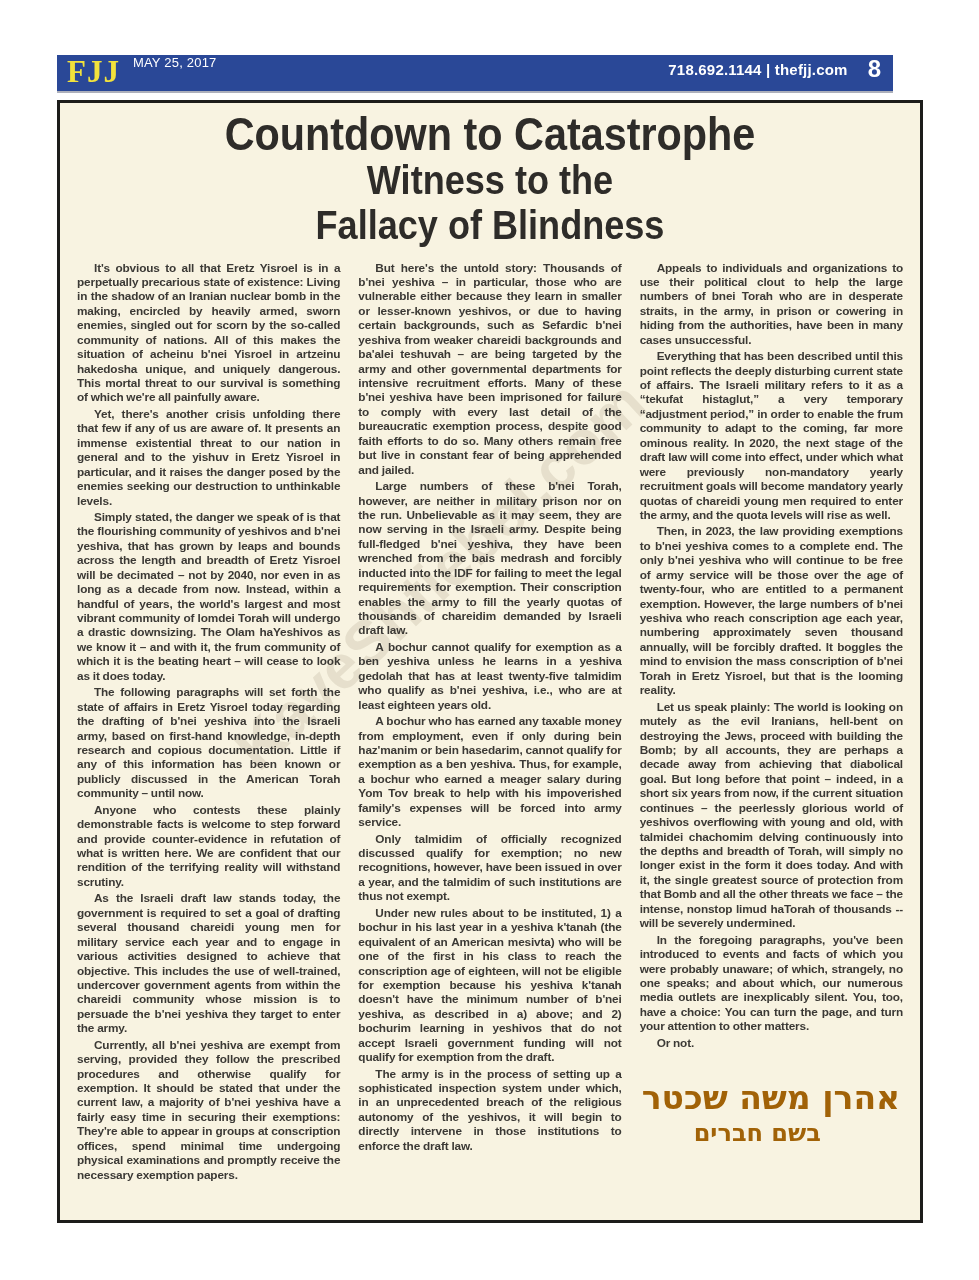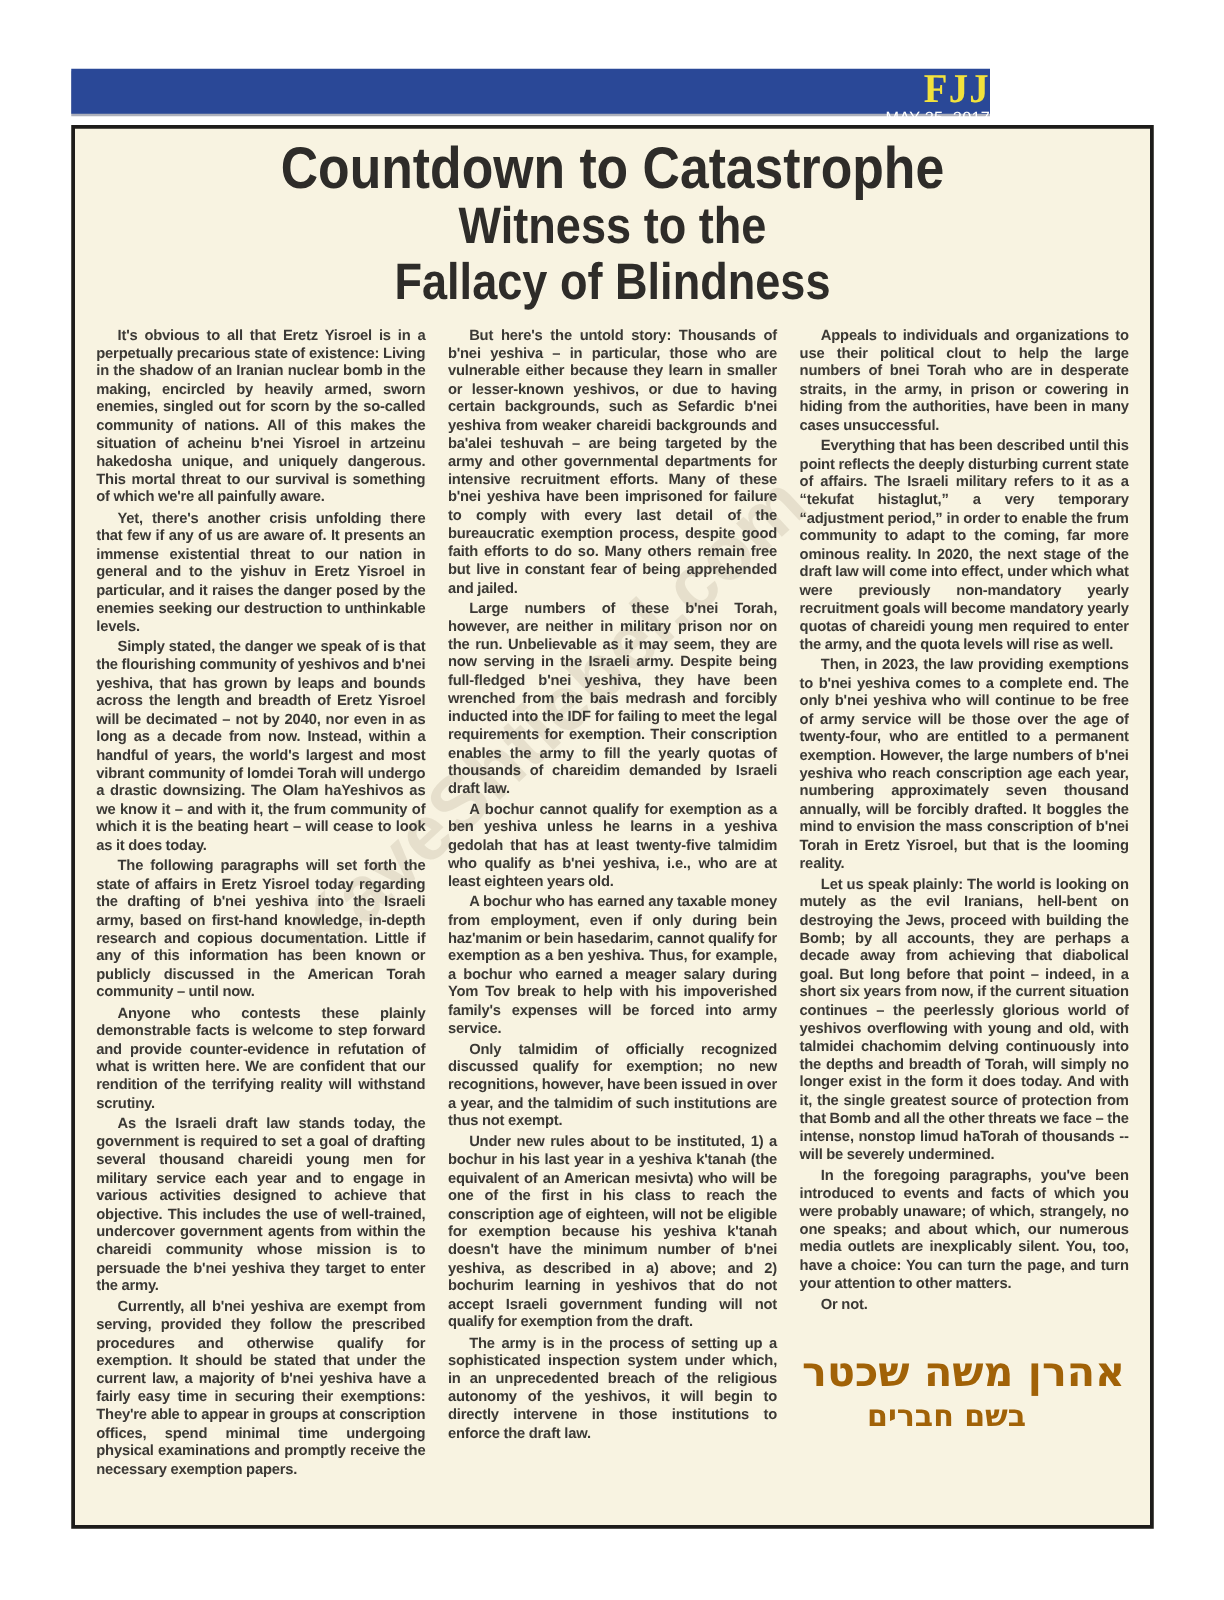--- a/index.html
+++ b/index.html
@@ -1,22 +1,21 @@
 <!DOCTYPE html>
 <html><head>
 <meta charset="utf-8">
 <style>
   html,body{margin:0;padding:0;background:#ffffff;}
   body{width:979px;height:1280px;position:relative;font-family:"Liberation Sans",sans-serif;}
 
   .header-bar{
-    position:absolute;left:57px;top:55px;width:735px;height:36px;
-    background:#2a4897;display:flex;align-items:flex-end;box-sizing:border-box;
+    position:absolute;left:57px;top:55px;width:836px;height:36px;
+    background:#2a4897;display:flex;align-items:flex-start;box-sizing:border-box;
     box-shadow:0 2px 0 rgba(20,30,60,.35);
-    flex-direction:column;
   }
   .fjj-logo{
     font-family:"Liberation Serif",serif;font-weight:bold;
     color:#f2e23c;font-size:31px;line-height:1;margin-left:10px;letter-spacing:1px;
     transform:scaleY(1.05);
   }
   .header-date{color:#ffffff;font-weight:normal;font-size:13px;margin-left:13px;letter-spacing:.2px;}
   .header-right{margin-left:auto;display:flex;align-items:center;}
   .header-contact{color:#ffffff;font-weight:bold;font-size:15px;letter-spacing:.2px;}
   .header-page{color:#ffffff;font-weight:bold;font-size:24px;margin-left:20px;margin-right:12px;}

